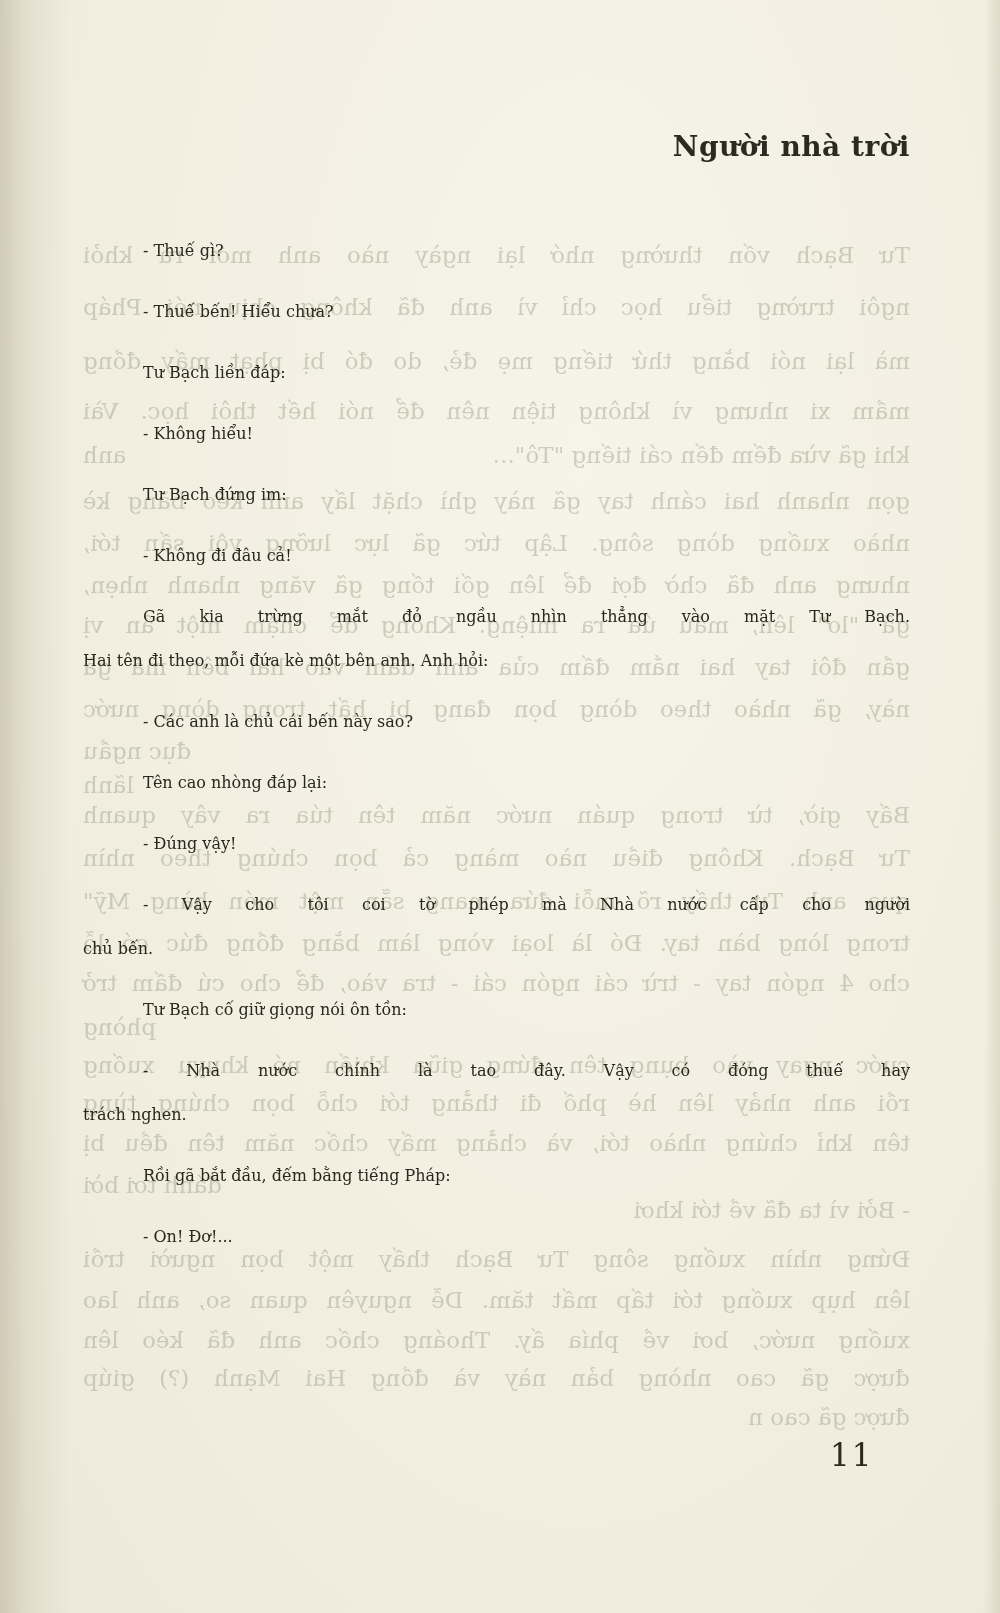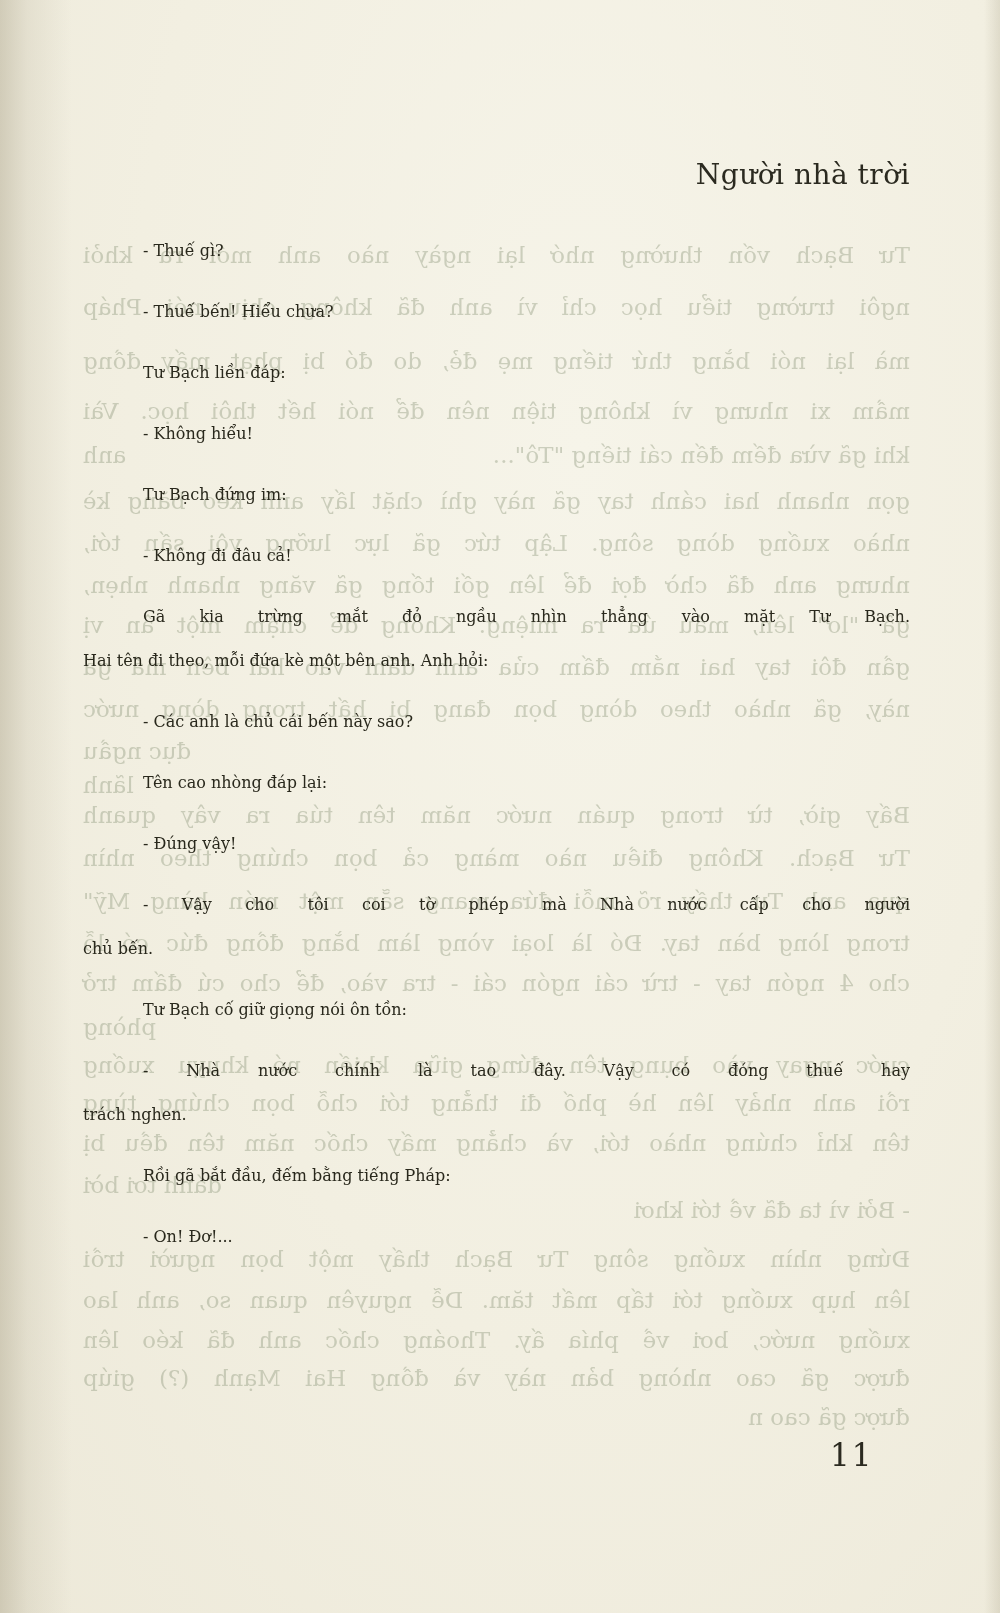--- a/index.html
+++ b/index.html
@@ -32,23 +32,22 @@
     font-size:23px;line-height:30px;
     filter:blur(0.7px);
     -webkit-user-select:none;user-select:none;
   }
   .ghost.full{text-align:justify;text-align-last:justify;}
   .ghost.left{text-align:right;white-space:nowrap;}
   .ghost.right{text-align:left;white-space:nowrap;}
   .running-header{
     position:absolute;left:83px;top:130px;width:827px;
     text-align:right;
-    font-weight:normal;font-size:28px;letter-spacing:.5px;
+    font-weight:bold;font-size:28px;letter-spacing:.5px;
     color:#2b2a20;
-    margin-top:28px;
   }
   .text-block{
     position:absolute;left:83px;top:229px;width:827px;
     color:#29281c;font-size:16px;
   }
   .para{margin:0 0 17px 0;}
   .line{height:44px;line-height:44px;}
   .line.indent{text-indent:60px;}
   .line.jl{text-align:justify;text-align-last:justify;}
   .page-number{

